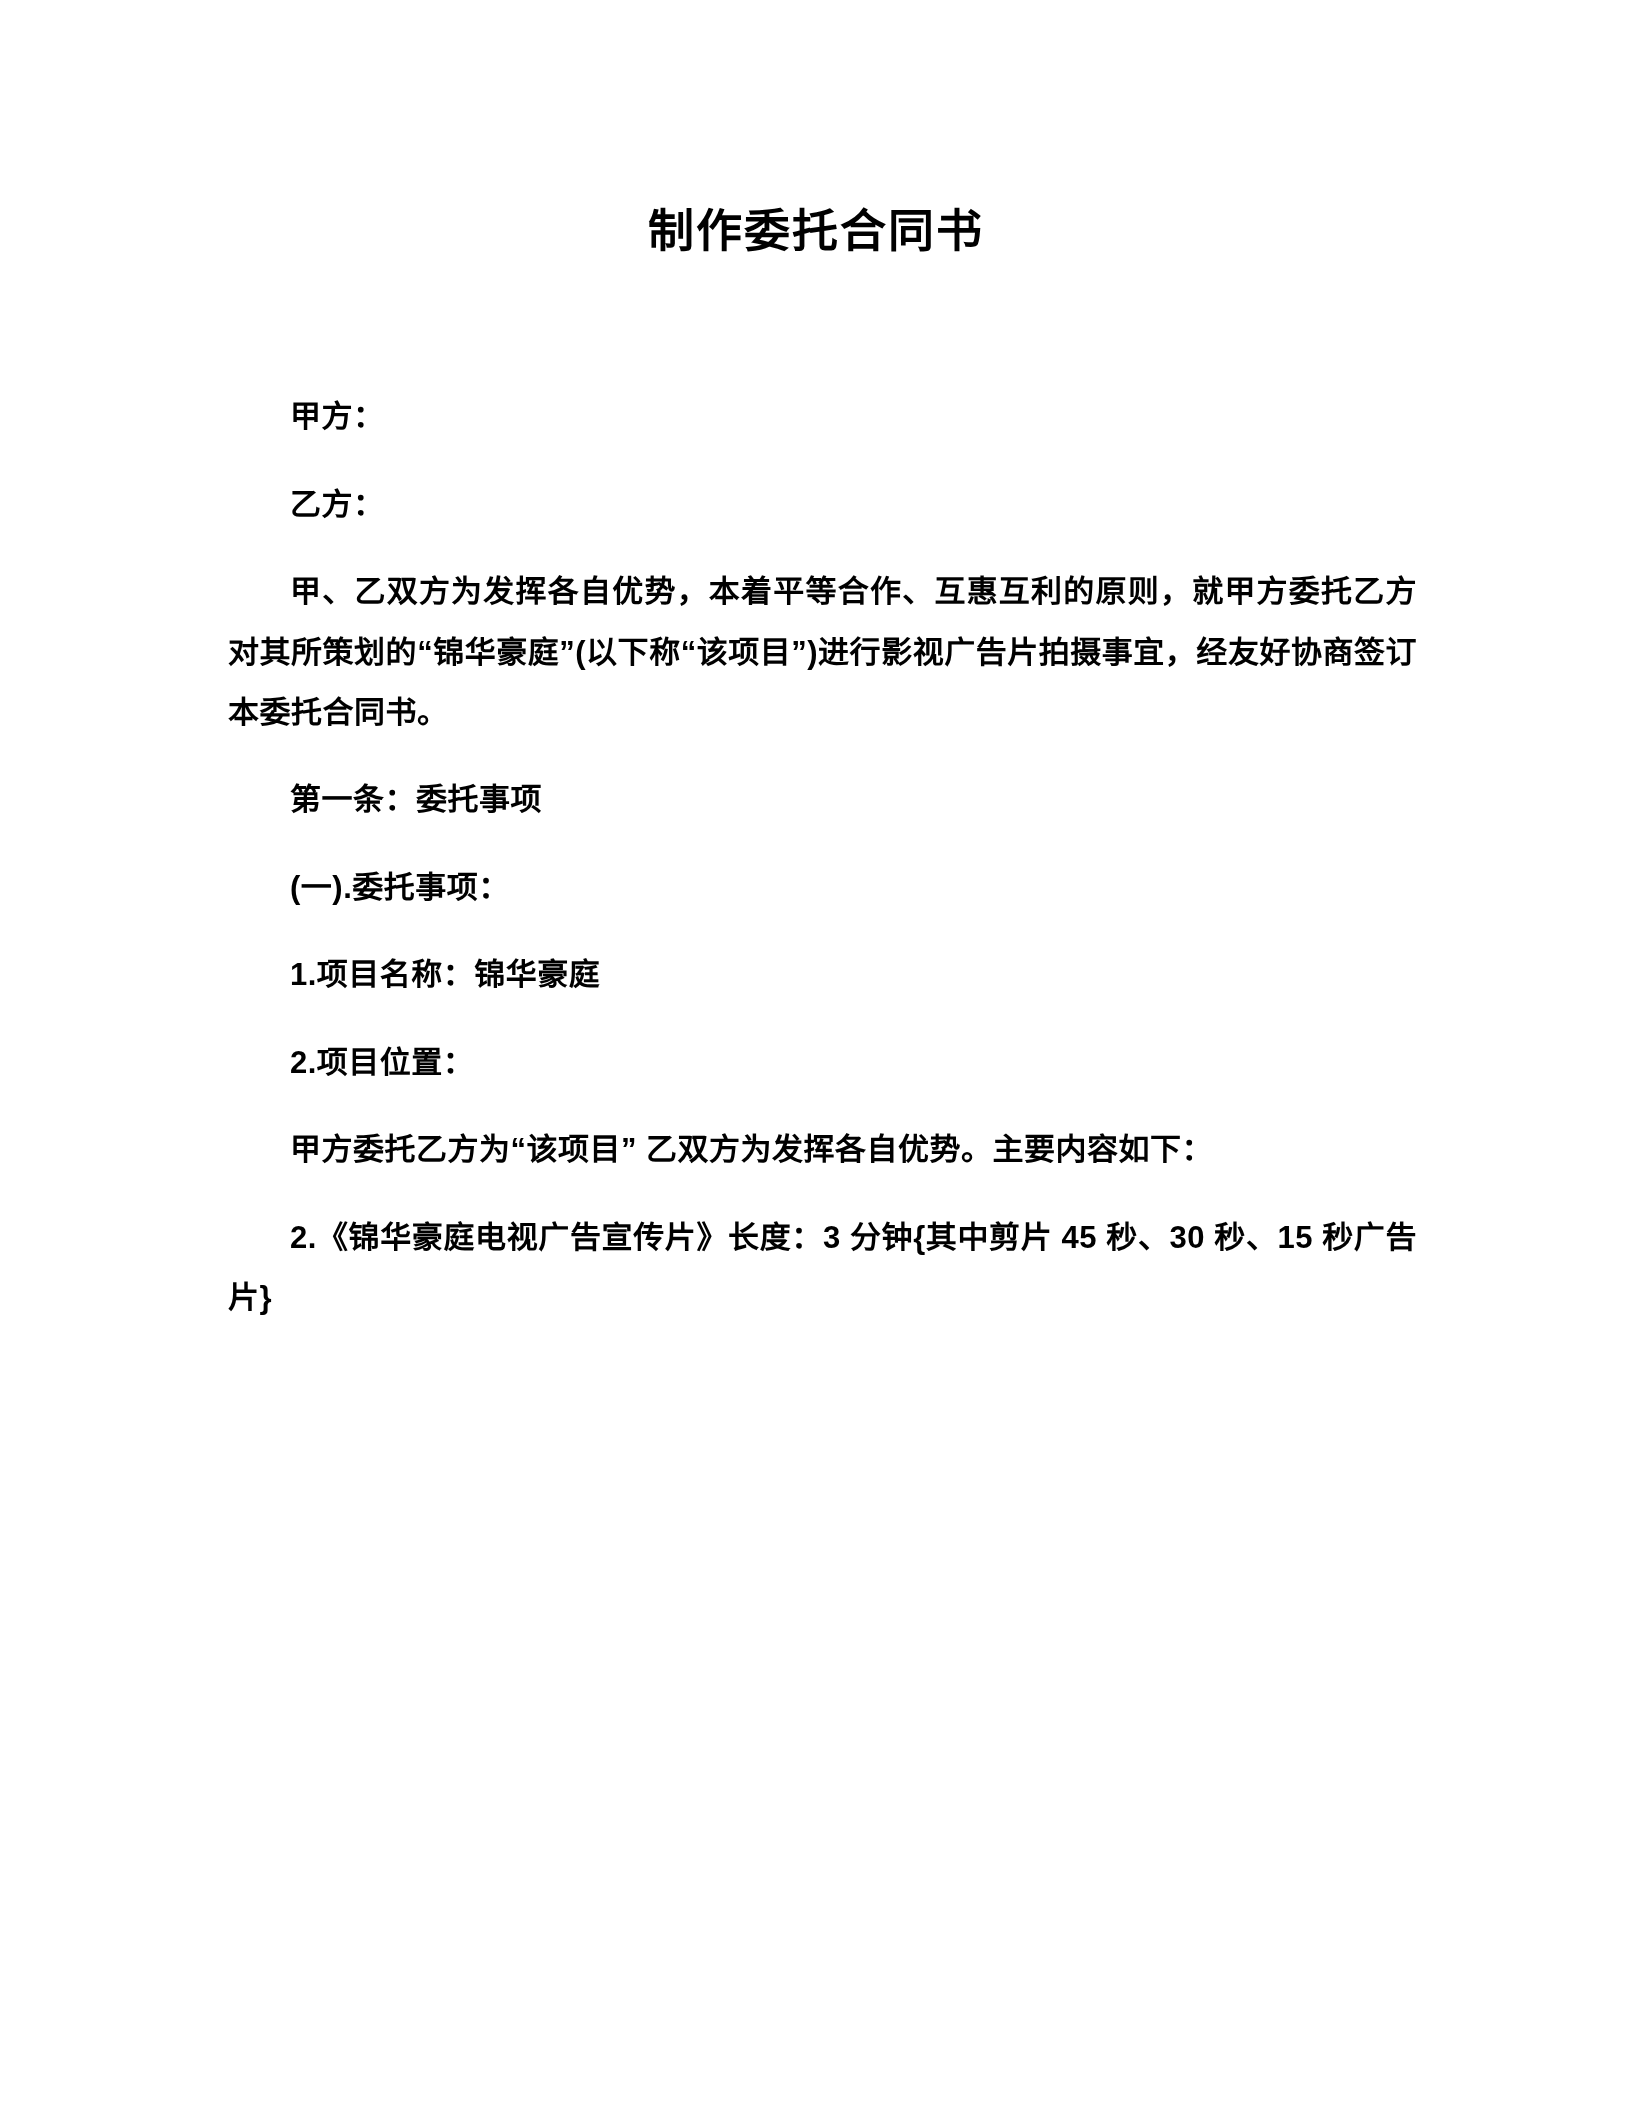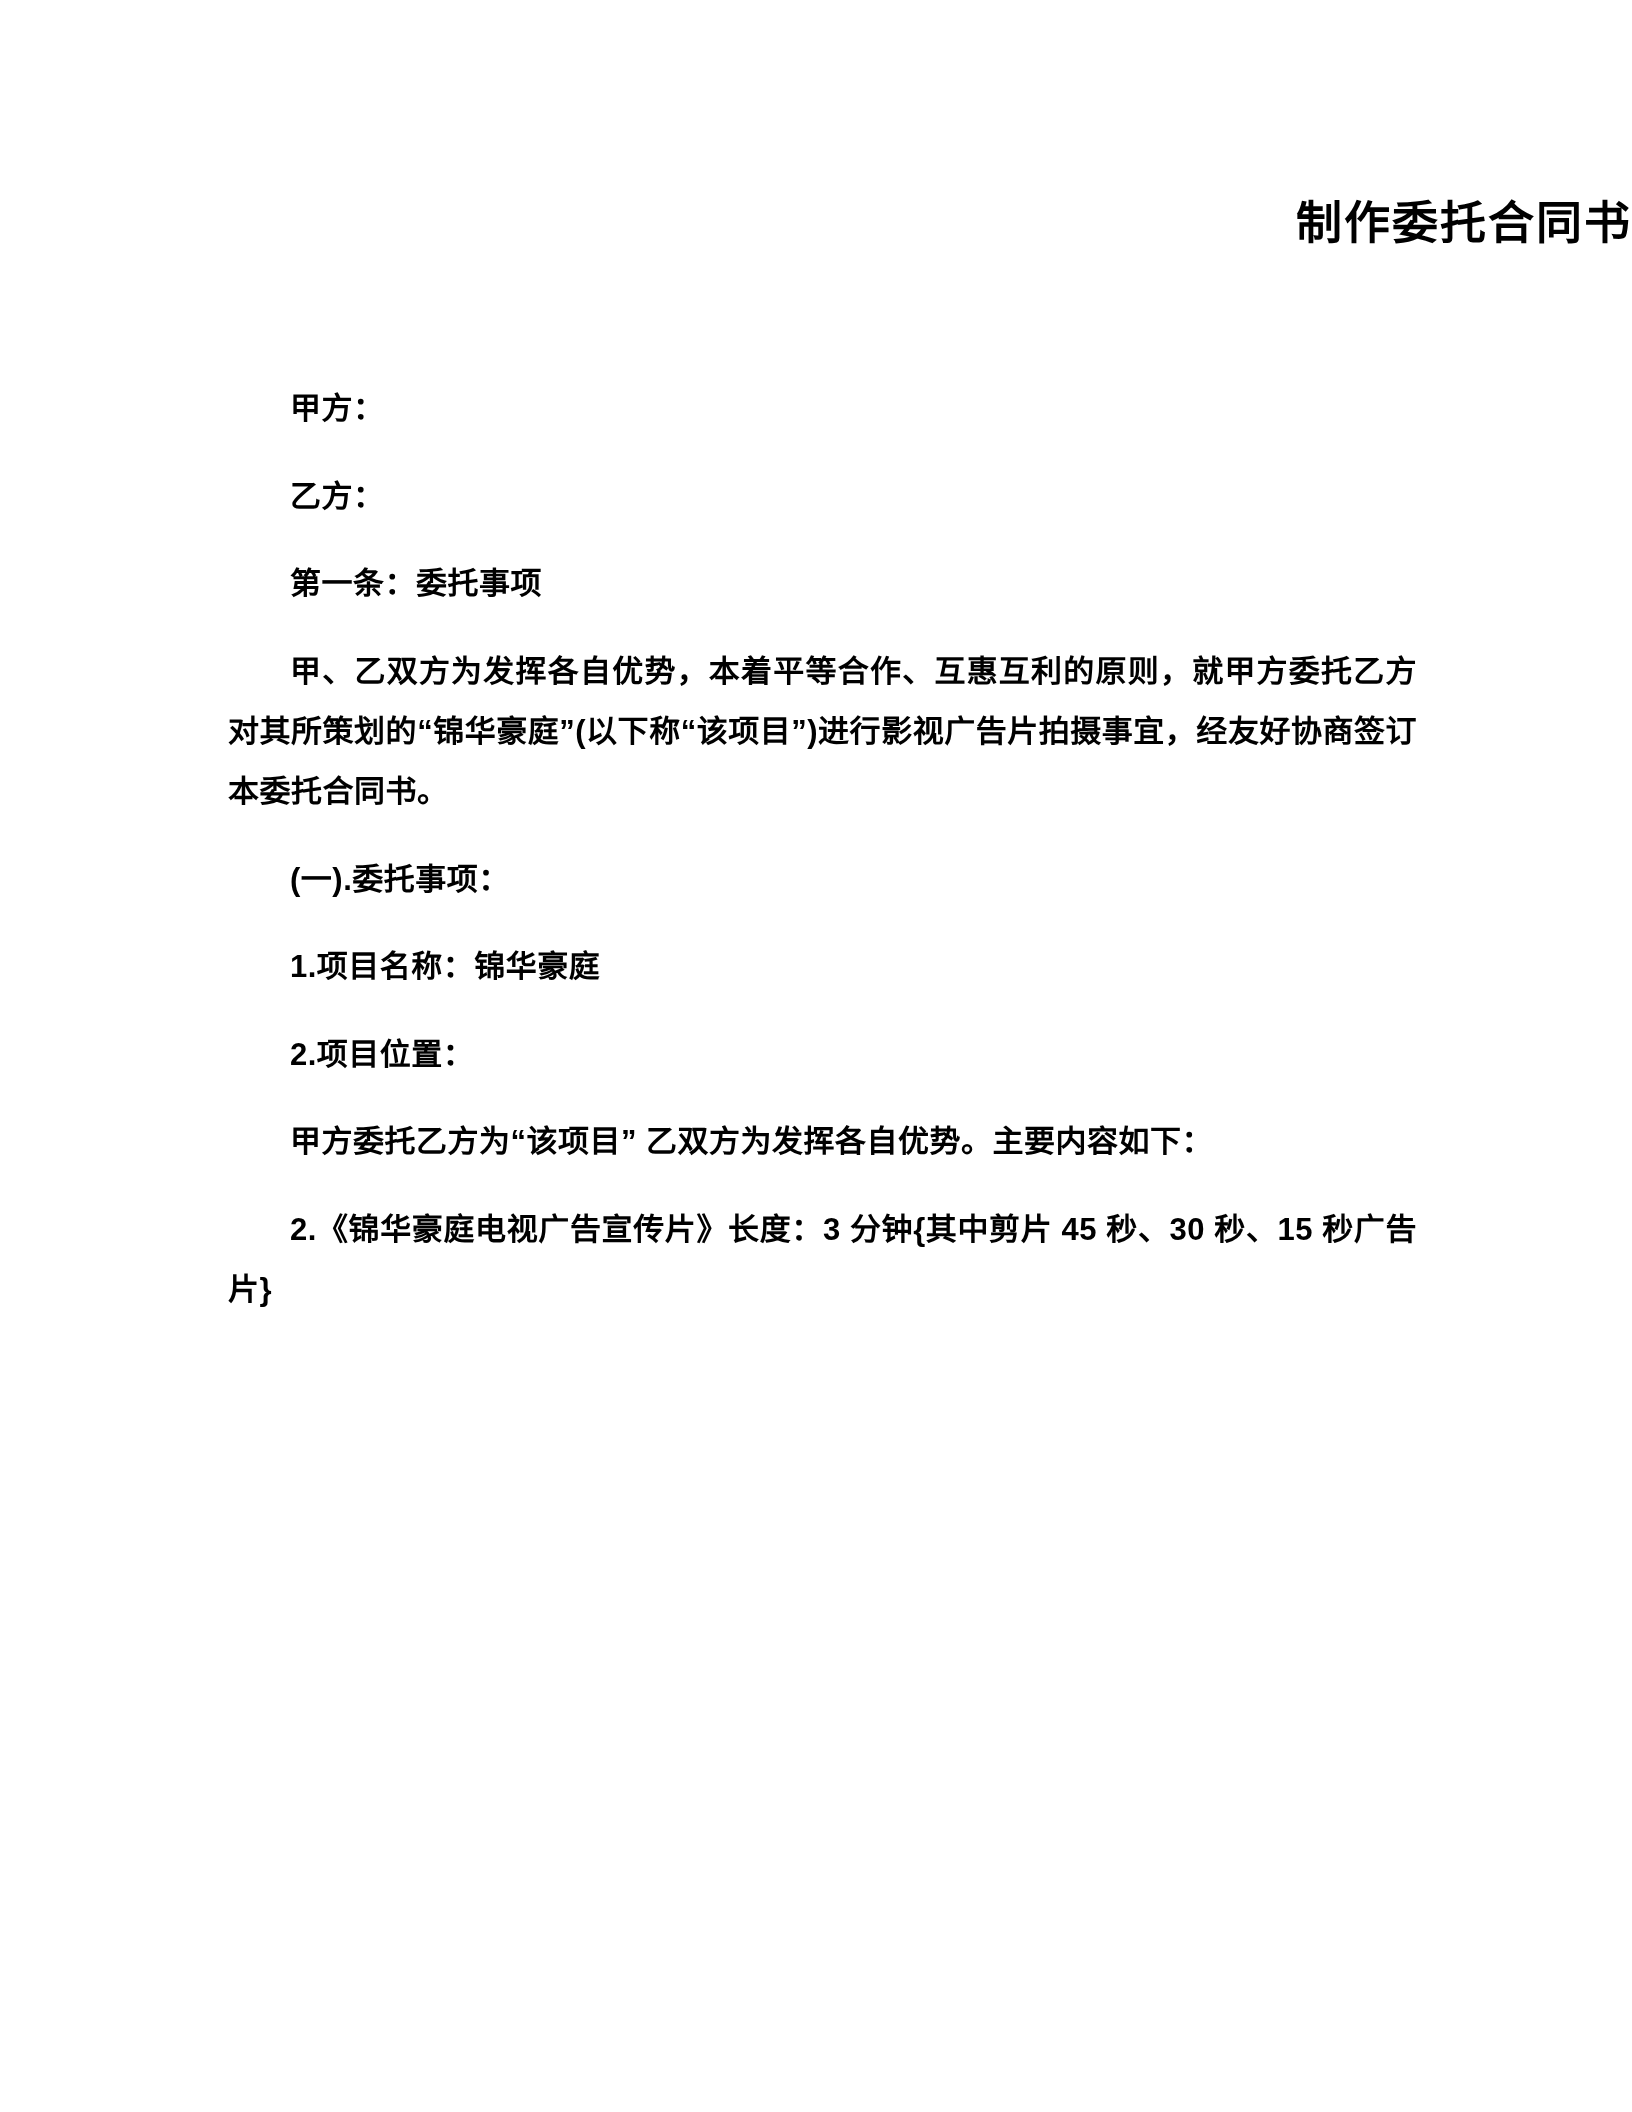--- a/index.html
+++ b/index.html
@@ -17,25 +17,25 @@
   .page {
     position: relative;
     width: 1632px;
     height: 2112px;
     background: #ffffff;
     box-sizing: border-box;
     padding: 0;
     overflow: hidden;
   }
   .doc-title {
-    text-align: right;
+    text-align: center;
     font-size: 46px;
     font-weight: bold;
     letter-spacing: 2px;
-    margin: 0;
+    margin: 8px;
     padding-top: 196px;
     line-height: 1.2;
   }
   .body-block {
     margin-top: 128px;
     padding-left: 228px;
     padding-right: 208px;
   }
   .para {
     font-size: 31px;
@@ -55,23 +55,23 @@
 <div class="page">
 
   <h1 class="doc-title">制作委托合同书</h1>
 
   <div class="body-block">
 
     <p class="para indent">甲方：</p>
 
     <p class="para indent">乙方：</p>
 
+    <p class="para indent">甲、乙双方为发挥各自优势，本着平等合作、互惠互利的原则，就甲方委托乙方对其所策划的“锦华豪庭”(以下称“该项目”)进行影视广告片拍摄事宜，经友好协商签订本委托合同书。</p>
+
     <p class="para indent">第一条：委托事项</p>
-
-    <p class="para indent">甲、乙双方为发挥各自优势，本着平等合作、互惠互利的原则，就甲方委托乙方对其所策划的“锦华豪庭”(以下称“该项目”)进行影视广告片拍摄事宜，经友好协商签订本委托合同书。</p>
 
     <p class="para indent">(一).委托事项：</p>
 
     <p class="para indent">1.项目名称：锦华豪庭</p>
 
     <p class="para indent">2.项目位置：</p>
 
 
     <p class="para indent">甲方委托乙方为“该项目” 乙双方为发挥各自优势。主要内容如下：</p>
 

